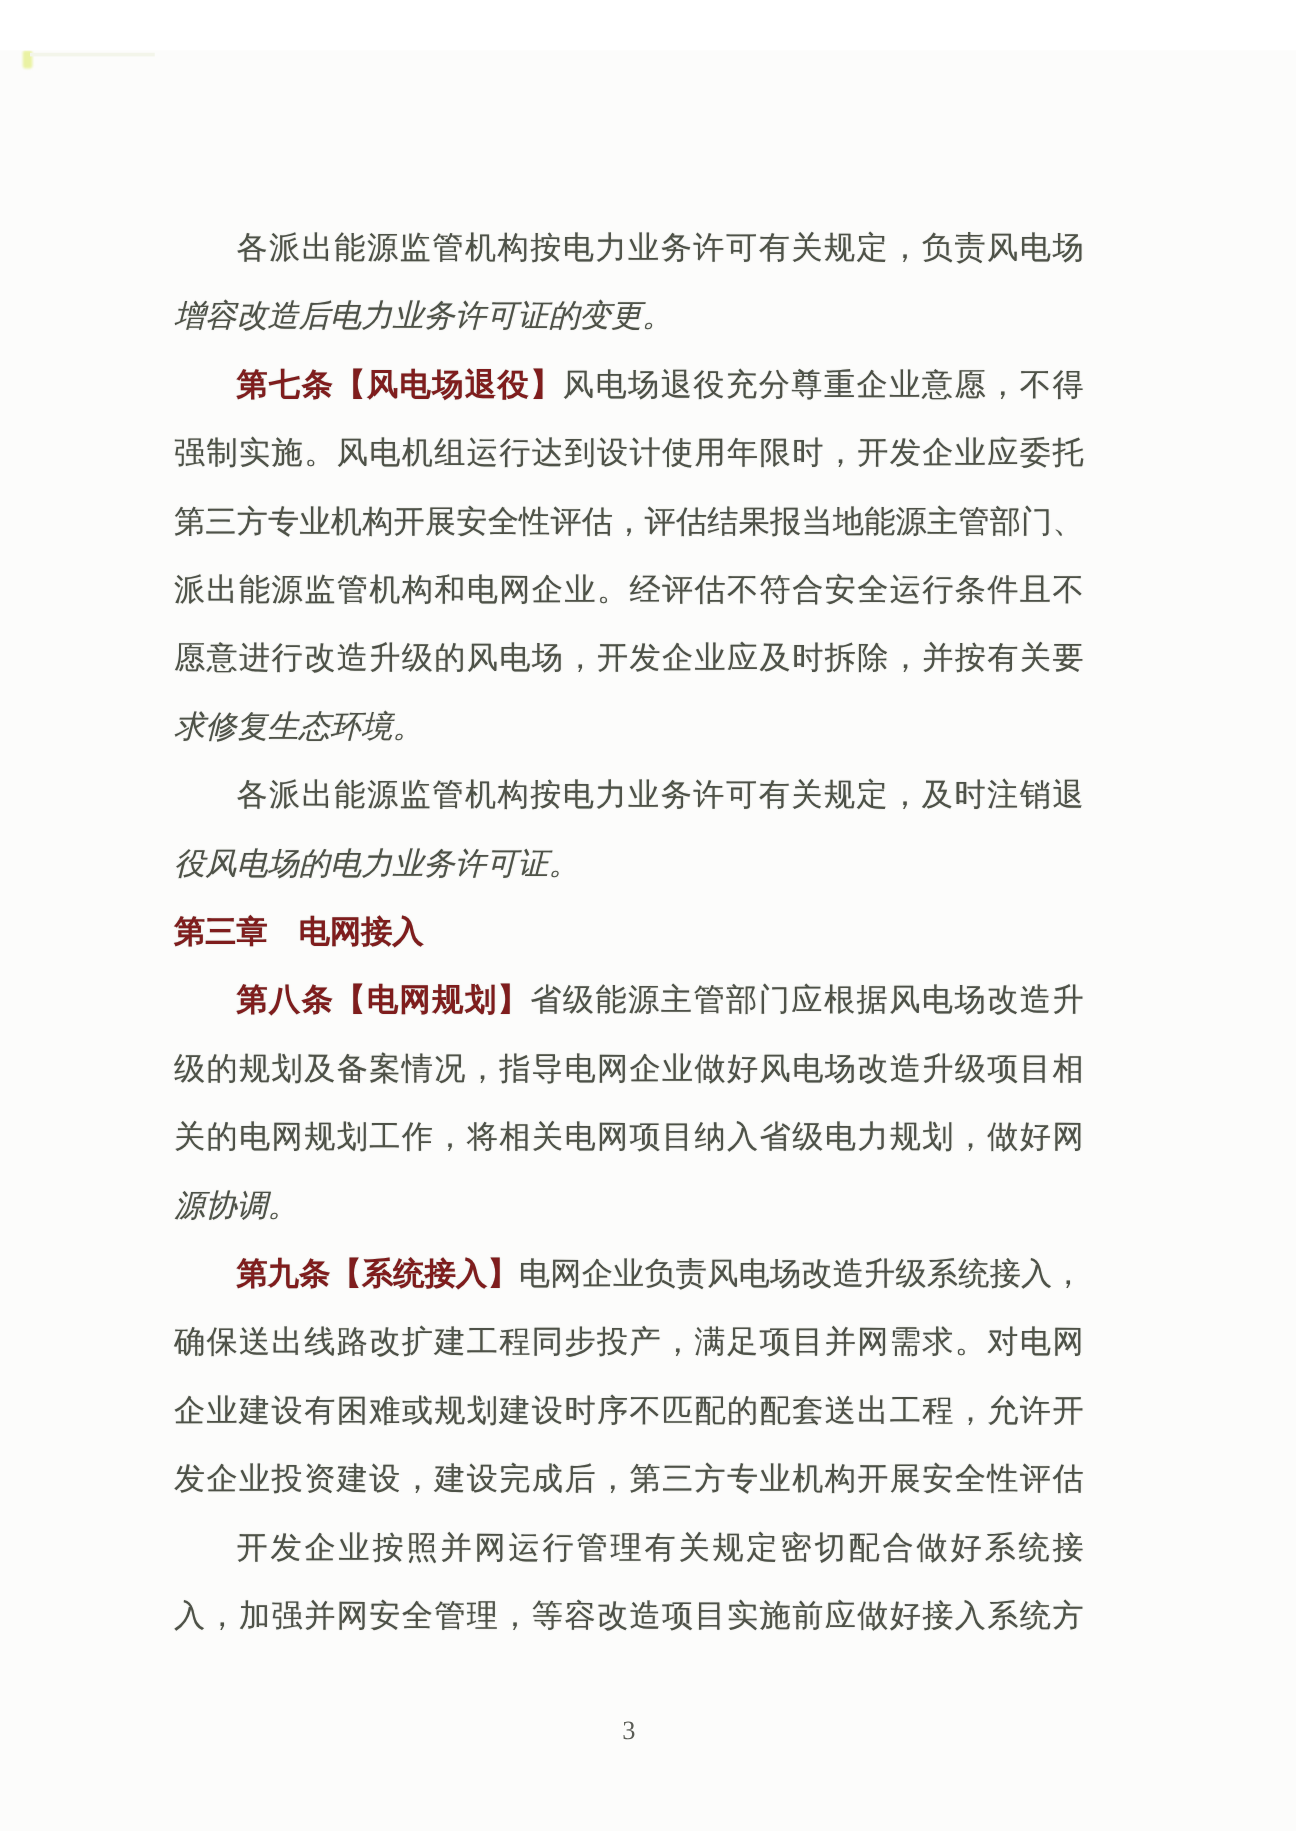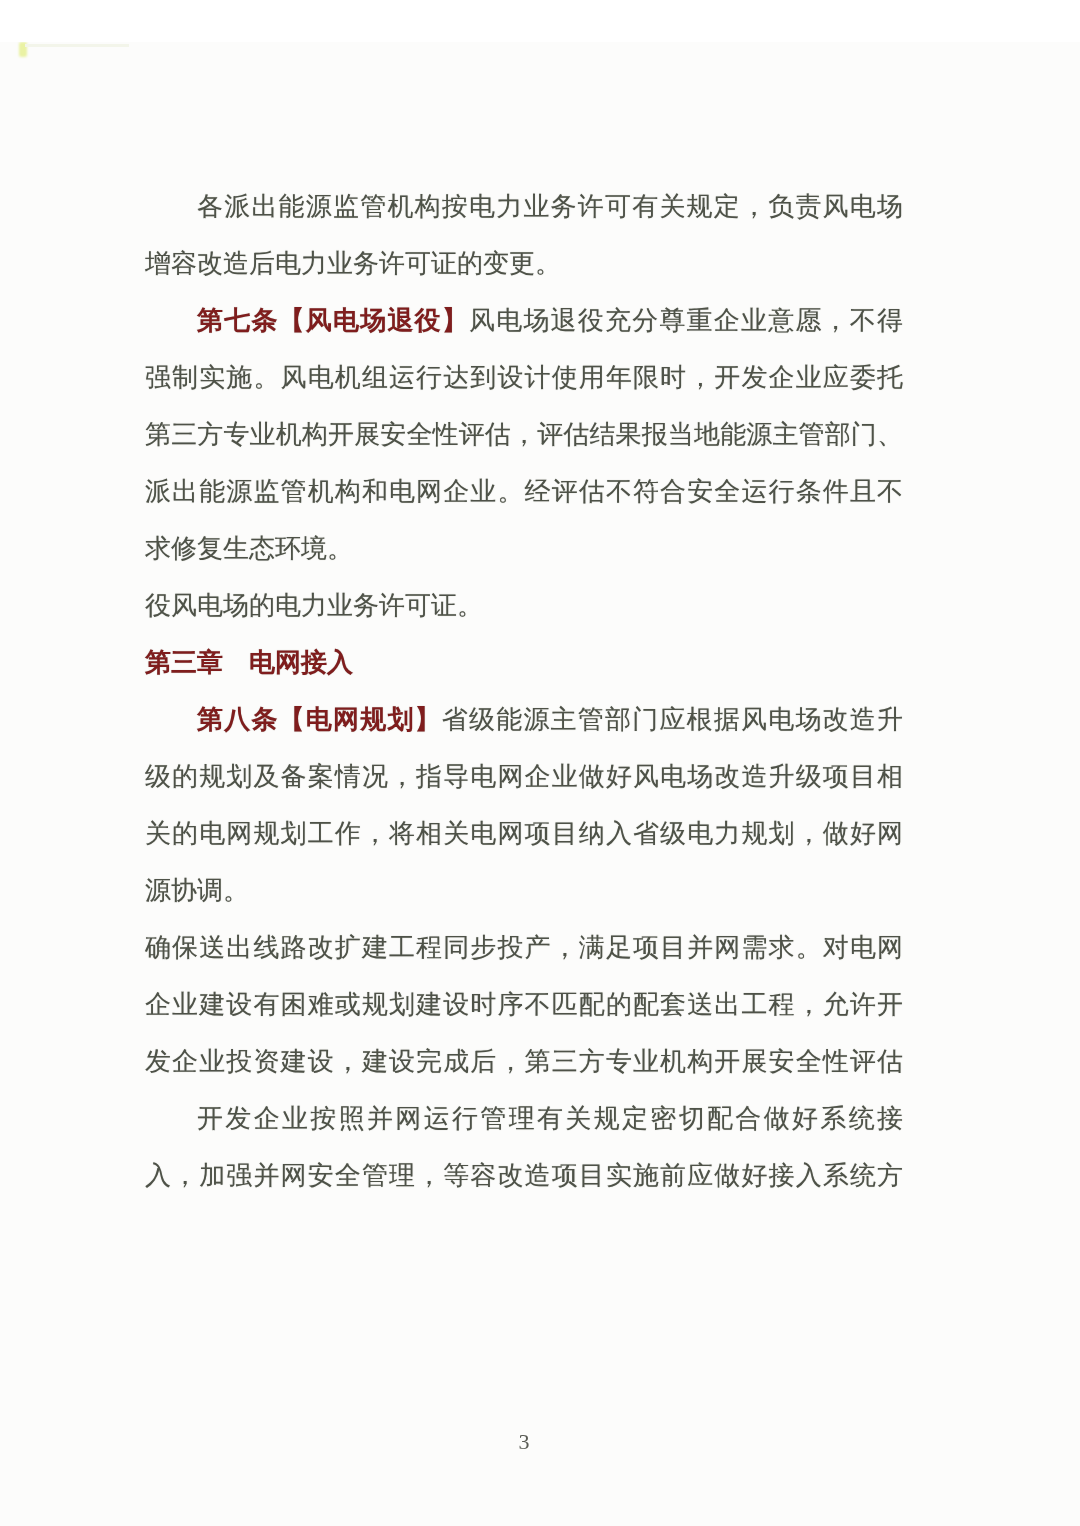--- a/index.html
+++ b/index.html
@@ -23,21 +23,21 @@
     line-height: 57px;
     font-size: 26px;
     color: #4e5248;
     text-shadow: 0 0 1px rgba(90,95,80,0.45);
     letter-spacing: 0;
   }
   .line.fill {
     text-align: justify;
     text-align-last: justify;
   }
-  .line.nofill { text-align: left; }
+  .line.nofill { text-align: left; font-style: italic; }
   .line.indent { text-indent: 2em; }
   .line.chapter {
     text-align: left;
     font-weight: bold;
     color: #2f3229;
   }
   .seg-bold {
     font-weight: bold;
     color: #7f1d1d;
   }
@@ -78,27 +78,30 @@
   <div class="artifact-yellow"></div>
   <div class="artifact-topline"></div>
 
   <div class="text-block" id="text-block">
       <div class="line fill indent"><span class="seg-regular">各派出能源监管机构按电力业务许可有关规定，负责风电场</span></div>
       <div class="line nofill"><span class="seg-regular">增容改造后电力业务许可证的变更。</span></div>
       <div class="line fill indent"><span class="seg-bold">第七条【风电场退役】</span><span class="seg-regular">风电场退役充分尊重企业意愿，不得</span></div>
       <div class="line fill"><span class="seg-regular">强制实施。风电机组运行达到设计使用年限时，开发企业应委托</span></div>
       <div class="line fill"><span class="seg-regular">第三方专业机构开展安全性评估，评估结果报当地能源主管部门、</span></div>
       <div class="line fill"><span class="seg-regular">派出能源监管机构和电网企业。经评估不符合安全运行条件且不</span></div>
+      <div class="line fill"><span class="seg-regular">愿意进行改造升级的风电场，开发企业应及时拆除，并按有关要</span></div>
       <div class="line nofill"><span class="seg-regular">求修复生态环境。</span></div>
+      <div class="line fill indent"><span class="seg-regular">各派出能源监管机构按电力业务许可有关规定，及时注销退</span></div>
       <div class="line nofill"><span class="seg-regular">役风电场的电力业务许可证。</span></div>
       <div class="line chapter"><span class="seg-bold">第三章　电网接入</span></div>
       <div class="line fill indent"><span class="seg-bold">第八条【电网规划】</span><span class="seg-regular">省级能源主管部门应根据风电场改造升</span></div>
       <div class="line fill"><span class="seg-regular">级的规划及备案情况，指导电网企业做好风电场改造升级项目相</span></div>
       <div class="line fill"><span class="seg-regular">关的电网规划工作，将相关电网项目纳入省级电力规划，做好网</span></div>
       <div class="line nofill"><span class="seg-regular">源协调。</span></div>
+      <div class="line fill indent"><span class="seg-bold">第九条【系统接入】</span><span class="seg-regular">电网企业负责风电场改造升级系统接入，</span></div>
       <div class="line fill"><span class="seg-regular">确保送出线路改扩建工程同步投产，满足项目并网需求。对电网</span></div>
       <div class="line fill"><span class="seg-regular">企业建设有困难或规划建设时序不匹配的配套送出工程，允许开</span></div>
       <div class="line fill"><span class="seg-regular">发企业投资建设，建设完成后，第三方专业机构开展安全性评估</span></div>
       <div class="line fill indent"><span class="seg-regular">开发企业按照并网运行管理有关规定密切配合做好系统接</span></div>
       <div class="line fill"><span class="seg-regular">入，加强并网安全管理，等容改造项目实施前应做好接入系统方</span></div>
     </div>
 
   <div class="page-number">3</div>
 
   <div class="artifact-bar artifact-bar1"></div>

